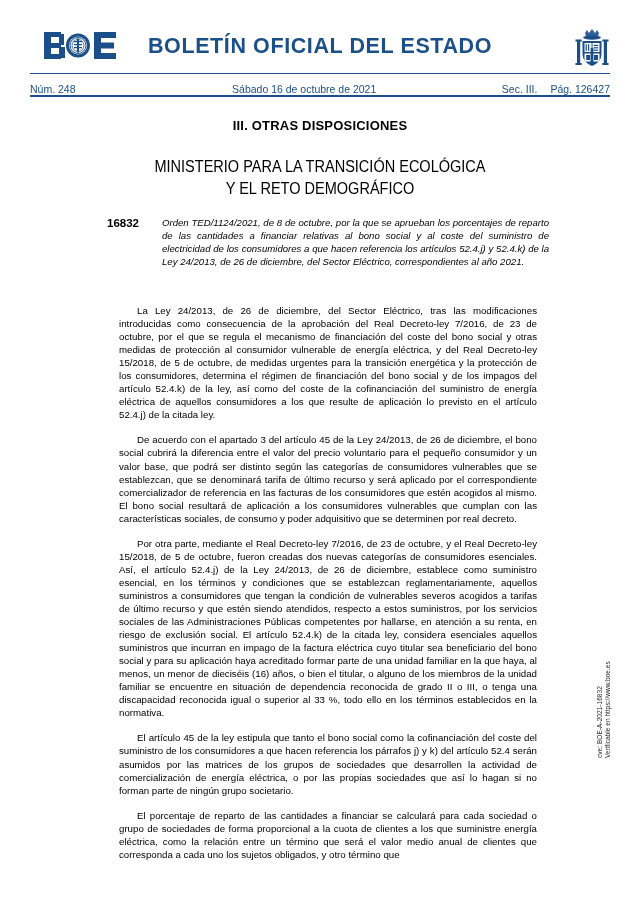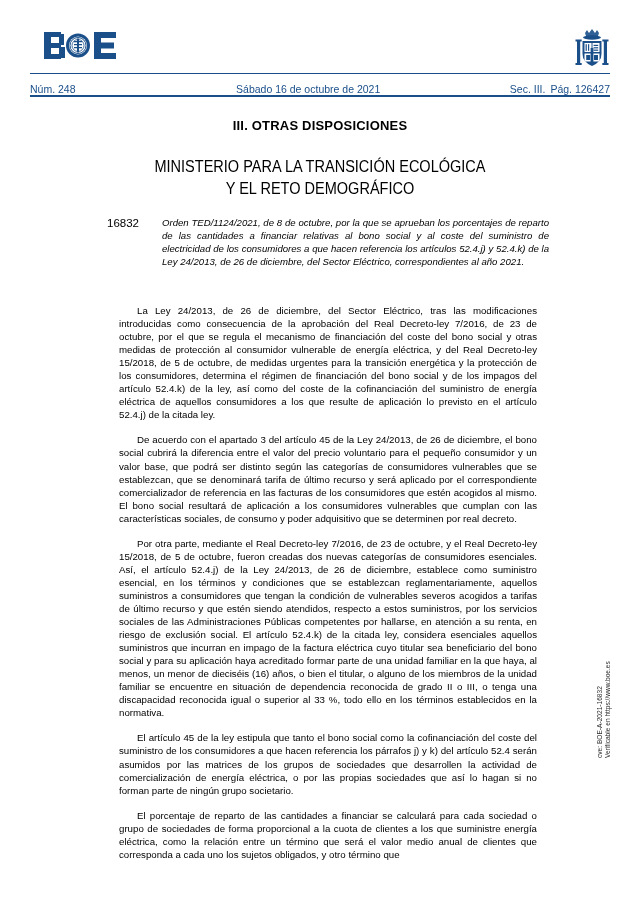--- a/index.html
+++ b/index.html
@@ -91,21 +91,21 @@
     height: 32px;
     display: flex;
     align-items: center;
     justify-content: space-between;
     font-size: 10.5px;
     color: #1a4f8a;
     font-weight: normal;
   }
   .rb-left { white-space: nowrap; }
   .rb-center { white-space: nowrap; margin-left: 31px; }
-  .rb-right { white-space: nowrap; display: flex; gap: 5px; }
+  .rb-right { white-space: nowrap; display: flex; gap: 13px; }
 
   
   .section-heading {
     position: absolute;
     left: 0;
     top: 118px;
     width: 640px;
     text-align: center;
     font-size: 13px;
     font-weight: bold;
@@ -133,21 +133,21 @@
     left: 107px;
     top: 216px;
     width: 442px;
   }
   .order-num {
     position: absolute;
     left: 0;
     top: 1px;
     width: 54px;
     font-size: 11.5px;
-    font-weight: normal;
+    font-weight: bold;
     color: #000;
   }
   .order-summary {
     margin-left: 55px;
     font-size: 9.6px;
     font-style: italic;
     line-height: 13px;
     text-align: justify;
     text-justify: inter-word;
     color: #000;
@@ -216,20 +216,21 @@
 
         <g fill="#1a4f8a">
           <rect x="50" y="0" width="7" height="27"></rect>
           <rect x="57" y="0" width="15" height="6"></rect>
           <rect x="57" y="10.5" width="13" height="6"></rect>
           <rect x="57" y="21" width="15" height="6"></rect>
         </g>
       </svg>
     </div>
 
+    <div class="masthead-title">BOLETÍN OFICIAL DEL ESTADO</div>
 
     <div class="coat-of-arms">
       <svg viewBox="0 0 40 46" width="40" height="46" aria-hidden="true">
         <g fill="#1a4f8a">
 
           <path d="M13 7 l2 -3 l2 3 l3 -4 l3 4 l2 -3 l2 3 l-1 3 h-12z" opacity="0.9"></path>
           <ellipse cx="20" cy="11.5" rx="9" ry="2.2"></ellipse>
 
           <rect x="5" y="15" width="3.2" height="22"></rect>
           <rect x="31.8" y="15" width="3.2" height="22"></rect>

